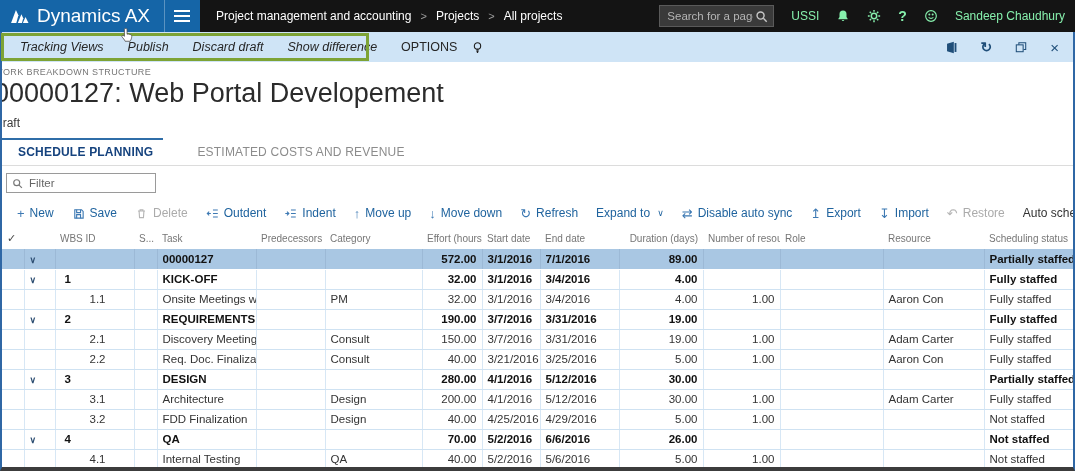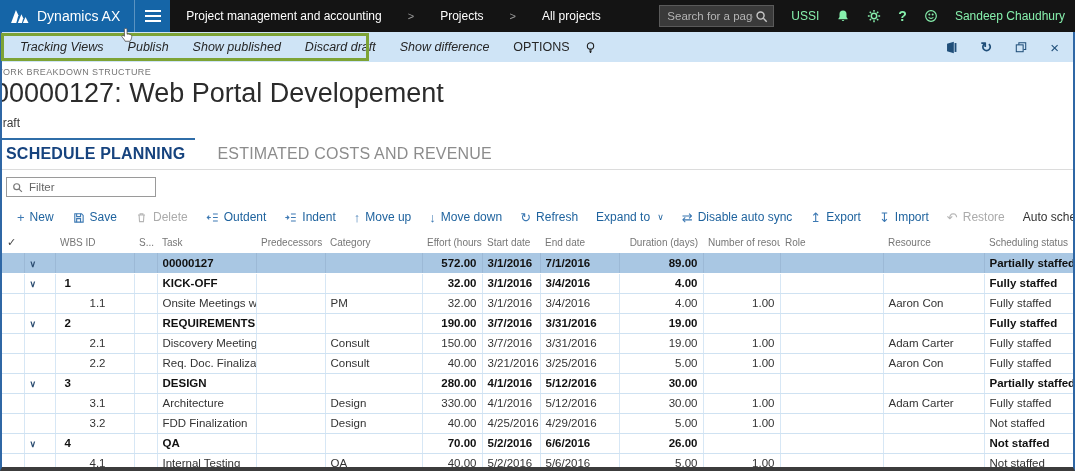--- a/index.html
+++ b/index.html
@@ -3,25 +3,25 @@
 <meta charset="utf-8">
 <style>
   * { box-sizing: border-box; }
   html,body { margin:0; padding:0; }
   body {
     width:1075px; height:471px; overflow:hidden; position:relative;
     font-family:"Liberation Sans", sans-serif; background:#fff; color:#333;
   }
   
   .topbar { height:32px; background:var(--topbar_bg); display:flex; align-items:center; color:#fff; }
-  .brand { background:var(--brand_blue); height:100%; display:flex; align-items:center; gap:8px; padding:0 14px 0 10px; font-size:14px; white-space:nowrap; }
+  .brand { background:var(--brand_blue); height:100%; display:flex; align-items:center; gap:8px; padding:0 14px 0 10px; font-size:19px; white-space:nowrap; }
   .hamb { background:var(--brand_blue); height:100%; width:36px; display:flex; align-items:center; justify-content:center; border-left:1px solid rgba(255,255,255,.3); cursor:pointer; }
   .hamb .bars { width:16px; }
   .hamb .bars div { height:2px; background:#fff; margin:3px 0; }
-  .breadcrumb { display:flex; align-items:center; gap:26px; margin-left:16px; font-size:12px; }
+  .breadcrumb { display:flex; align-items:center; gap:9px; margin-left:16px; font-size:12px; }
   .crumb { cursor:pointer; }
   .crumb-sep { color:#9d9d9d; font-size:11px; }
   .topbar-right { margin-left:auto; display:flex; align-items:center; gap:17px; padding-right:10px; font-size:12px; }
   .searchbox { background:#3a3a3a; border:1px solid #5a5a5a; height:22px; width:115px; display:flex; align-items:center; padding:0 5px; color:#b9b9b9; }
   .searchbox input { flex:1; min-width:0; background:transparent; border:0; outline:none; color:#ddd; font-size:11.5px; font-family:inherit; }
   .searchbox input::placeholder { color:#b5b5b5; }
   .tb-ic { color:#86efac; display:flex; align-items:center; cursor:pointer; }
   .helpq { font-size:14px; font-weight:bold; }
   
   .frame { position:relative; height:439px; border-left:2px solid #2f67a5; border-right:2px solid #2f67a5; border-bottom:4px solid #3c3c3c; overflow:hidden; background:#fff; }
@@ -31,21 +31,21 @@
   .ab-options { padding:0 12px; cursor:pointer;text-align:center; }
   .bulb { color:#222; margin-left:2px; display:flex; cursor:pointer; }
   .ab-right { margin-left:auto; display:flex; align-items:center; gap:23px; padding-right:14px; color:#1f4e79; }
   .ab-right > span { cursor:pointer; display:flex; align-items:center; font-size:14px; }
   
   .kicker { margin:5px 0 0 -8px; font-size:9px; color:#767676; letter-spacing:.4px; white-space:nowrap; }
   .title  { margin:1px 0 0 -8px; font-size:27px; font-weight:300; color:#2b2b2b; line-height:1.15; white-space:nowrap; }
   .draft  { margin:7px 0 0 -8px; font-size:12px; color:#3a3a3a; }
   
   .tabs { margin-top:8px; display:flex; border-bottom:1px solid #dcdcdc; }
-  .tab { font-size:16px; padding:5px 10px 6px 4px; margin-right:18px; color:#8c8c8c; letter-spacing:.2px; cursor:pointer; border-top:2px solid transparent; }
+  .tab { font-size:12px; padding:5px 10px 6px 16px; margin-right:18px; color:#8c8c8c; letter-spacing:.2px; cursor:pointer; border-top:2px solid transparent; }
   .tab.active { color:#16437e; font-weight:bold; border-top:2px solid #2f6da8; }
   
   .filterbox { margin:7px 0 0 4px; width:150px; height:20px; border:1px solid #9a9a9a; display:flex; align-items:center; padding:0 5px; color:#777; background:#fff; }
   .filterbox input { flex:1; min-width:0; border:0; outline:none; font-size:11.5px; color:#444; font-family:inherit; margin-left:4px; }
   .filterbox input::placeholder { color:#666; }
   
   .toolbar { margin-top:10px; display:flex; align-items:center; height:20px; white-space:nowrap; overflow:hidden; padding-left:6px; }
   .tb-item { display:flex; align-items:center; gap:5px; padding:0 9px; font-size:12px; color:var(--link_blue); cursor:pointer; background:none; border:0; font-family:inherit; }
   .tb-item.disabled { color:#ababab; cursor:default; }
   .tb-item.dark { color:#333; }
@@ -138,21 +138,20 @@
     <span class="tb-ic">Sandeep Chaudhury</span>
   </div>
 </div>
 
 <div class="frame">
 
   <div class="actionbar">
     <span id="ab-buttons" style="display:flex;height:100%;font-style:italic;">
         <span class="ab-btn">Tracking Views</span>
         <span class="ab-btn">Publish</span>
-        <span class="ab-btn">Show published</span>
         <span class="ab-btn">Discard draft</span>
         <span class="ab-btn">Show difference</span>
       </span>
     <span class="ab-options">OPTIONS</span>
     <span class="bulb">
       <svg viewBox="0 0 14 14" width="13" height="13" fill="none" stroke="currentColor" stroke-width="1.2">
           <circle cx="7" cy="5.3" r="3.4"></circle>
           <path d="M5.8 9.4h2.4M5.8 10.9h2.4M6.3 12.3h1.4"></path>
         </svg>
     </span>
@@ -446,21 +445,21 @@
           <td>Partially staffed</td>
         </tr>
         <tr class="">
           <td></td>
           <td></td>
           <td class="wbs2">3.1</td>
           <td></td>
           <td>Architecture</td>
           <td></td>
           <td>Design</td>
-          <td class="r">330.00</td>
+          <td class="r">200.00</td>
           <td>4/1/2016</td>
           <td>5/12/2016</td>
           <td class="r">30.00</td>
           <td class="r">1.00</td>
           <td></td>
           <td>Adam Carter</td>
           <td>Fully staffed</td>
         </tr>
         <tr class="">
           <td></td>

